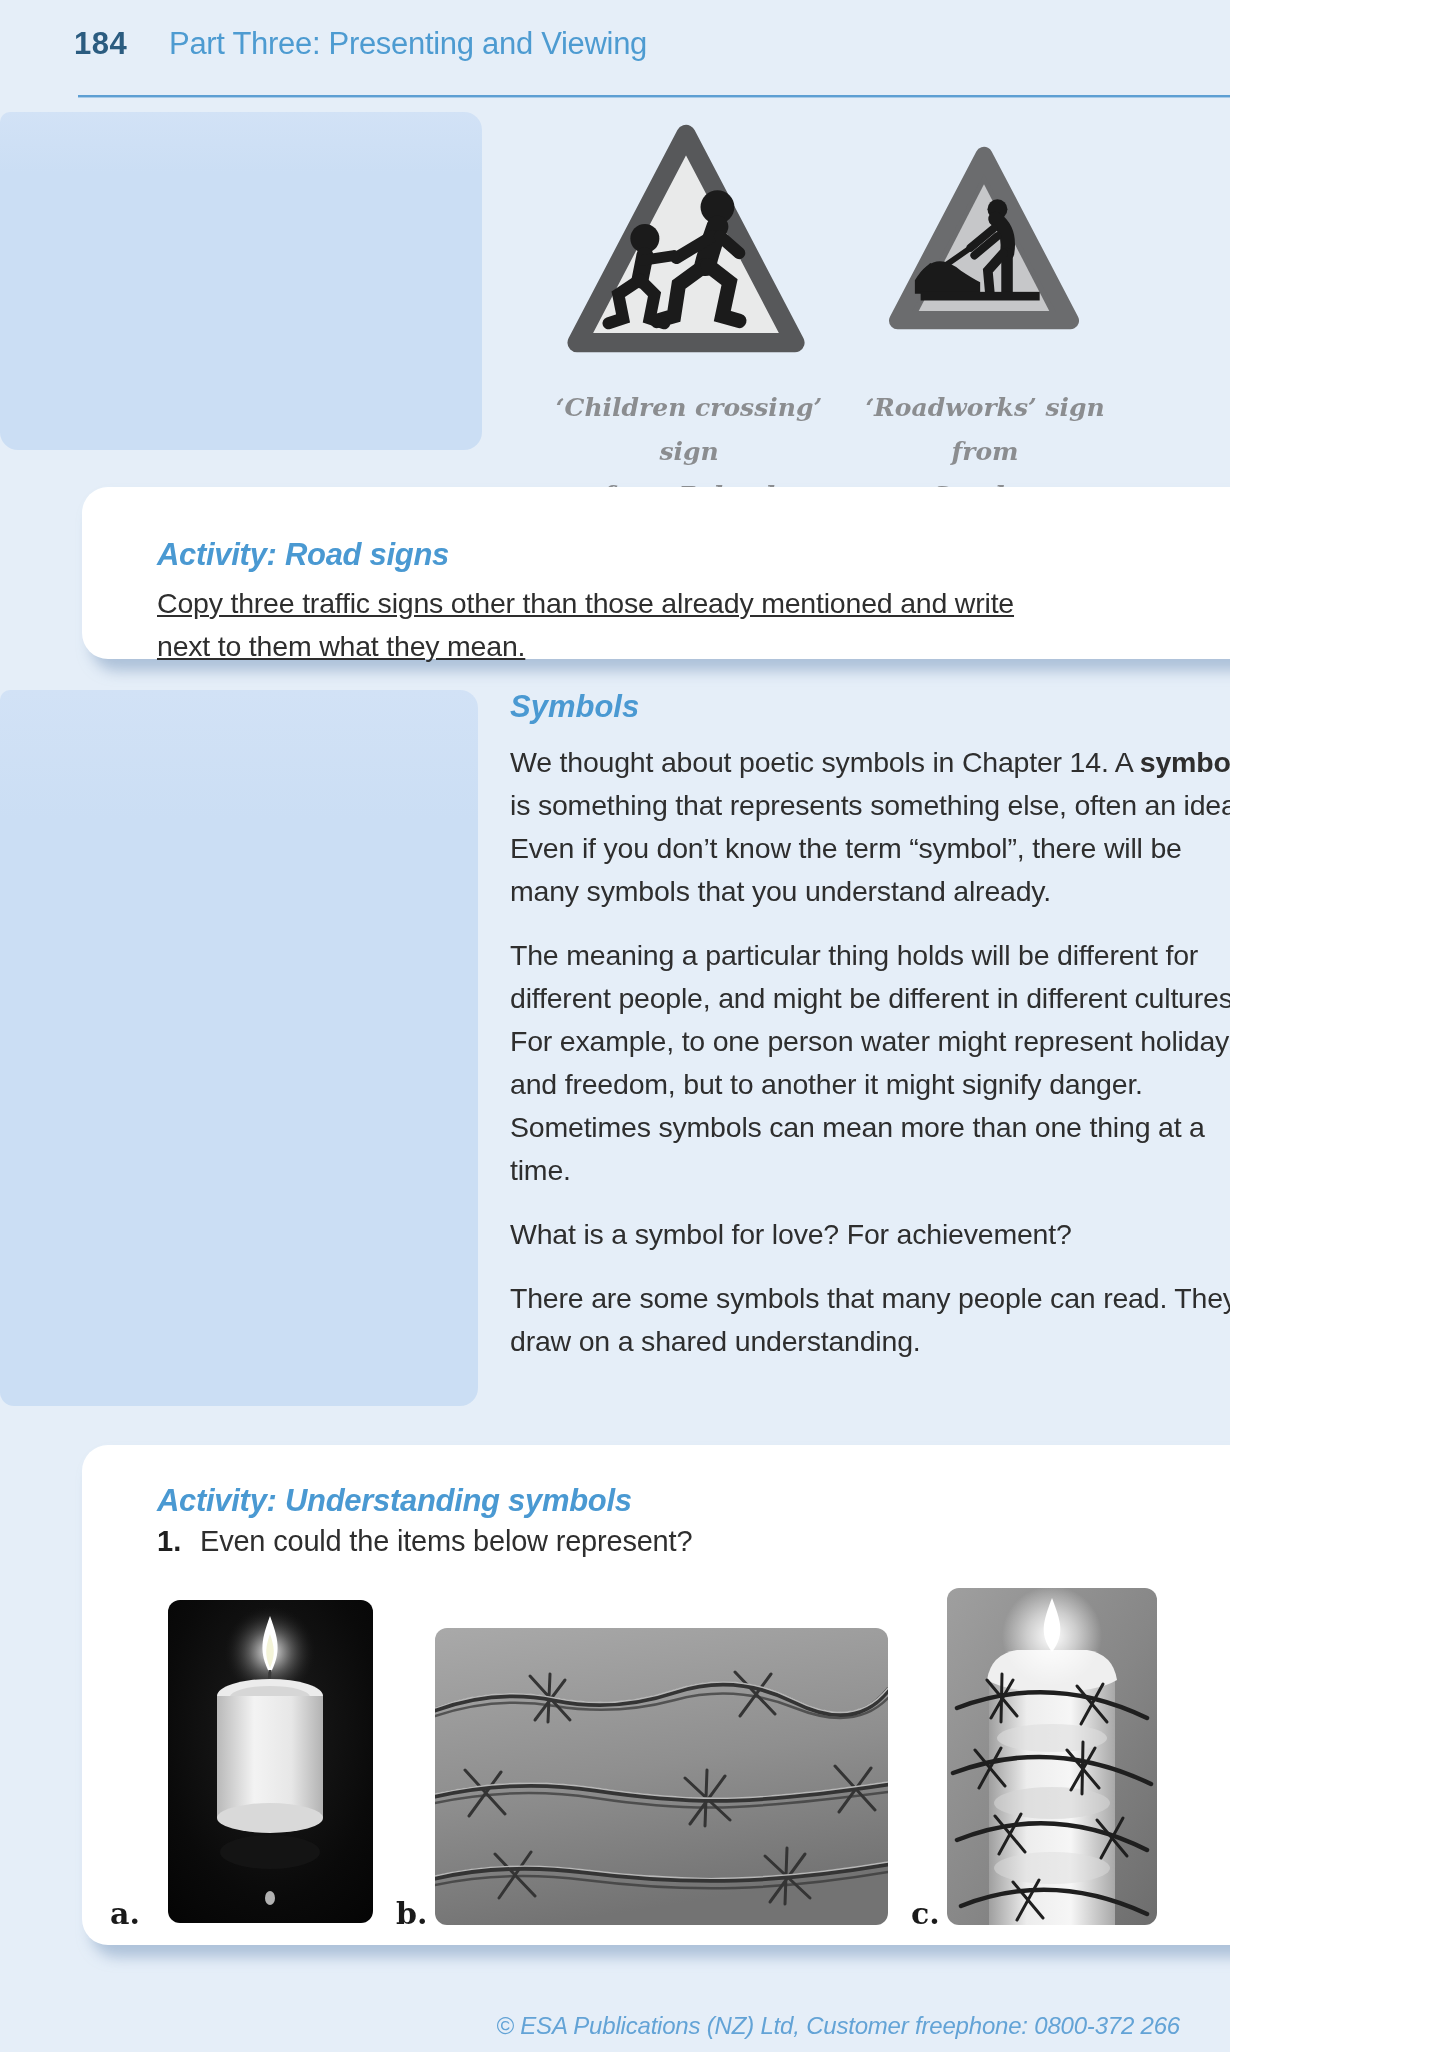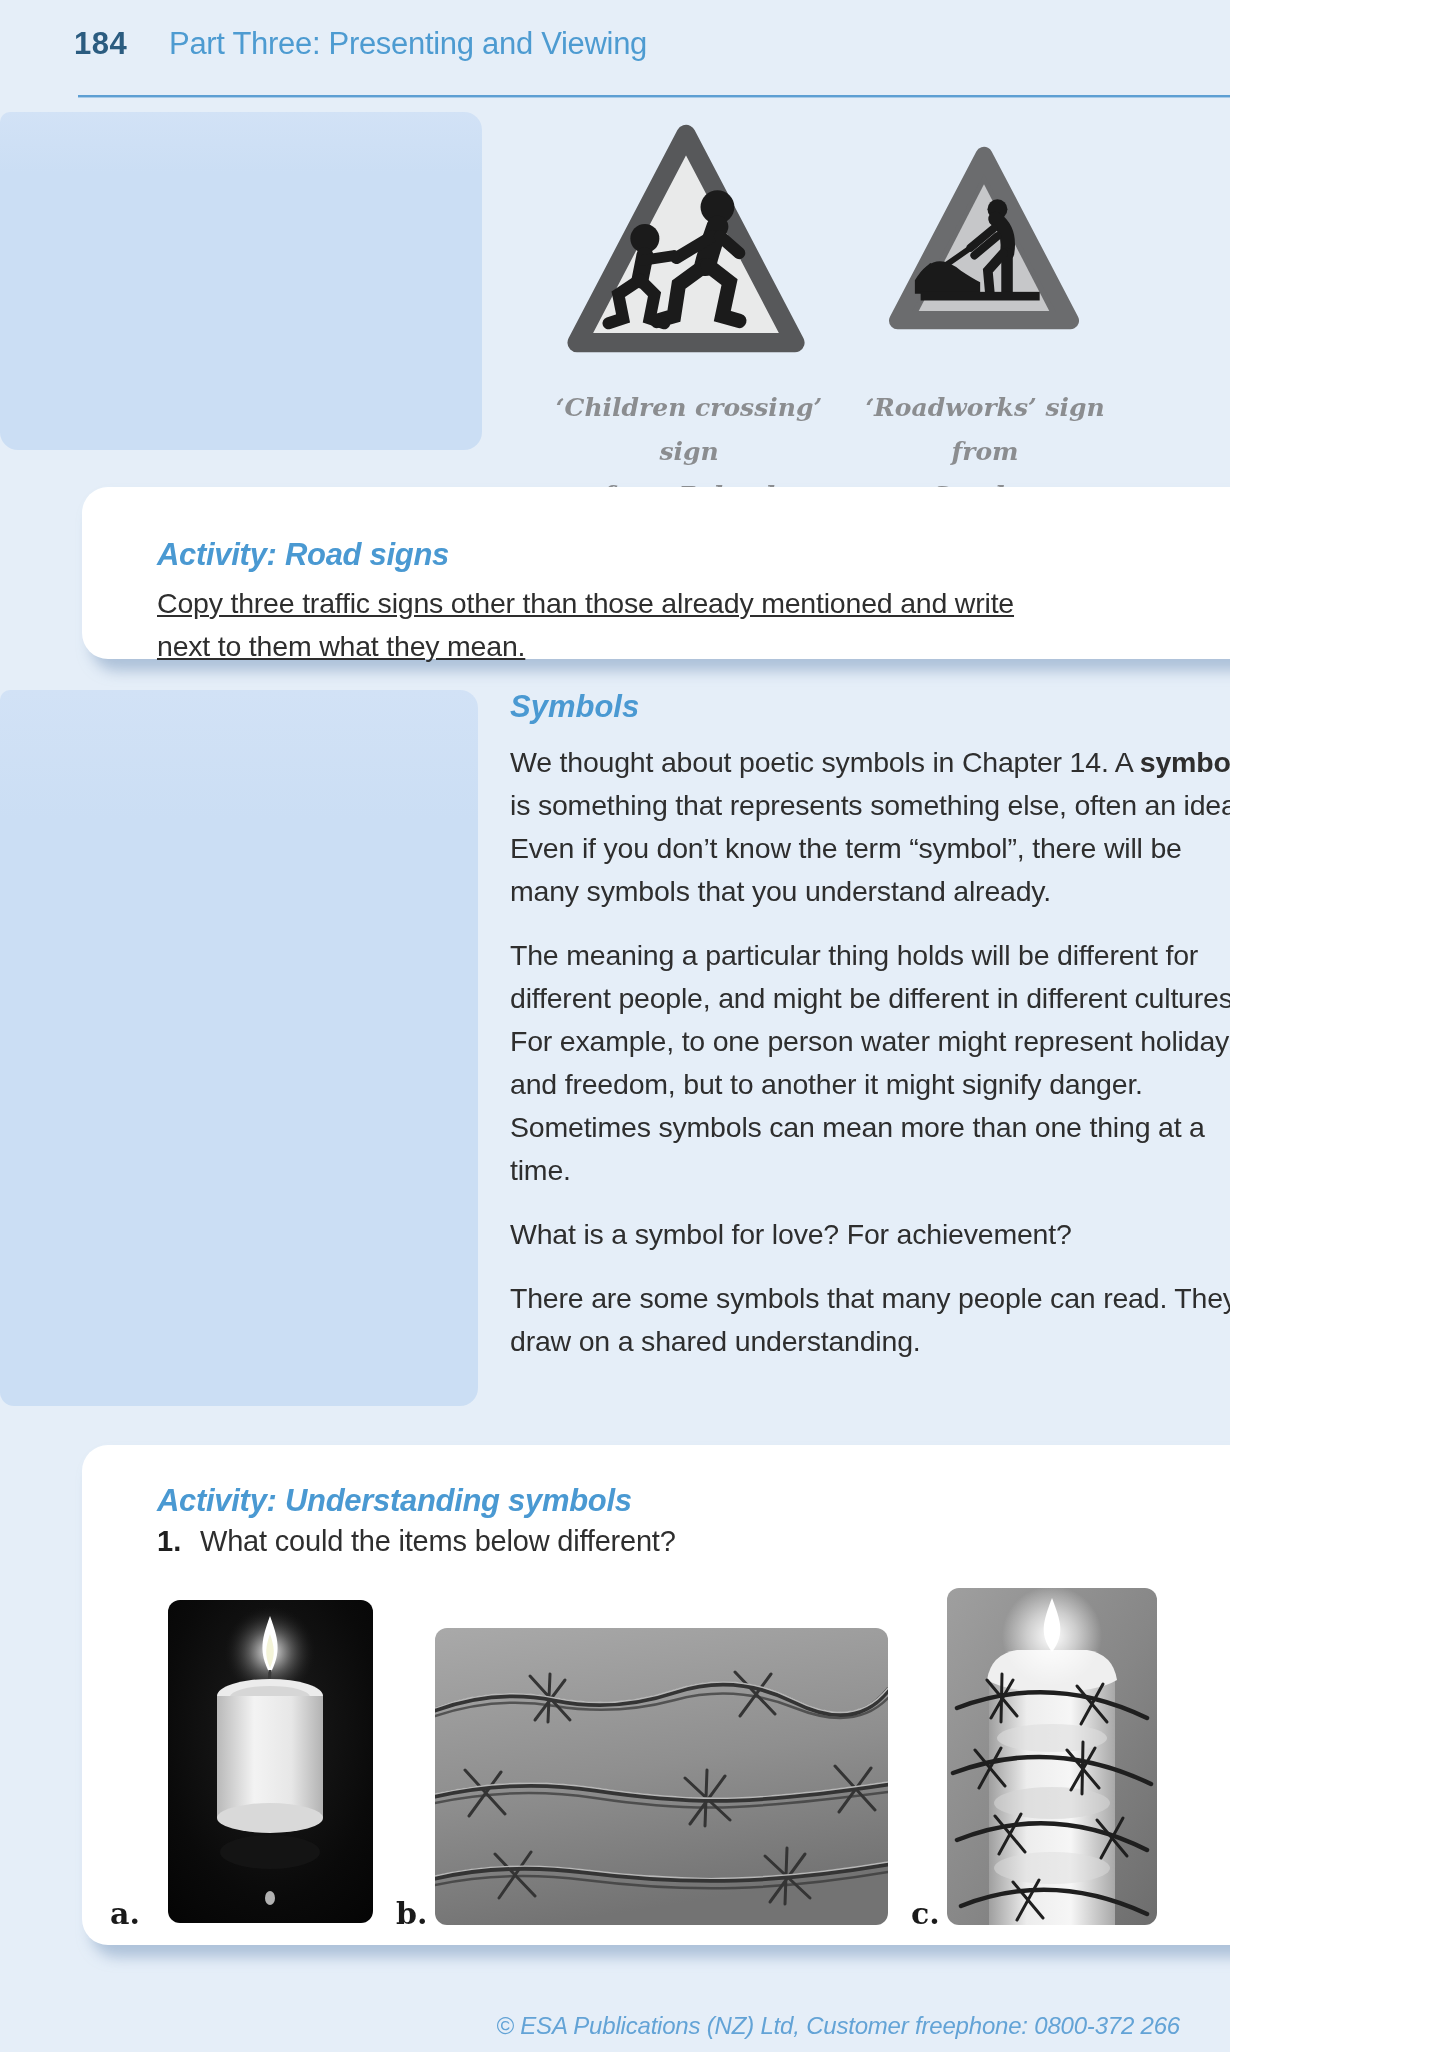--- a/index.html
+++ b/index.html
@@ -129,21 +129,21 @@
     <h2 class="symbols-heading">Symbols</h2>
     <p><span>We thought about poetic symbols in Chapter 14. A </span><span class="bold">symbol</span><span> is something that represents something else, often an idea. Even if you don’t know the term “symbol”, there will be many symbols that you understand already.</span></p>
     <p>The meaning a particular thing holds will be different for different people, and might be different in different cultures. For example, to one person water might represent holidays and freedom, but to another it might signify danger. Sometimes symbols can mean more than one thing at a time.</p>
     <p>What is a symbol for love? For achievement?</p>
     <p>There are some symbols that many people can read. They draw on a shared understanding.</p>
   </section>
 
   <section class="abs activity-box box-symbols">
     <h2 class="activity-title">Activity: Understanding symbols</h2>
     <span class="q-num">1.</span>
-    <span class="q-text">What could the items below different?</span>
+    <span class="q-text">Even could the items below represent?</span>
   </section>
 
   <div class="abs photo photo-candle">
     <svg viewBox="0 0 205 323" width="205" height="323">
       <defs>
         <radialGradient id="glowA" cx="50%" cy="50%" r="50%">
           <stop offset="0%" stop-color="#ffffff" stop-opacity="0.95"></stop>
           <stop offset="45%" stop-color="#cfcfcf" stop-opacity="0.35"></stop>
           <stop offset="100%" stop-color="#000000" stop-opacity="0"></stop>
         </radialGradient>

